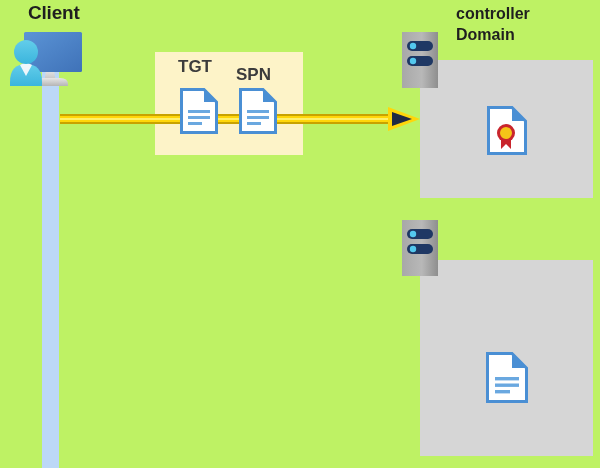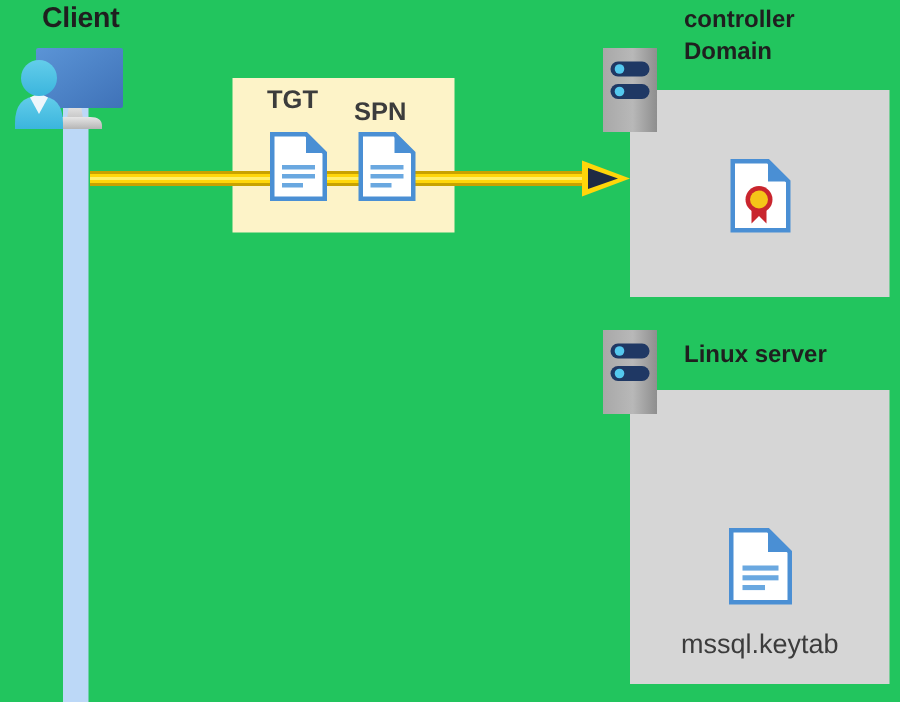--- a/index.html
+++ b/index.html
@@ -7,21 +7,21 @@
     padding: 0;
     background: #ffffff;
   }
   body {
     font-family: "Liberation Sans", sans-serif;
   }
   #canvas {
     position: relative;
     width: 600px;
     height: 468px;
-    background: #22c55e;
+    background: #bef264;
     overflow: hidden;
   }
 
   
   .abs { position: absolute; }
 
   
   #client-lifeline {
     left: 42px;
     top: 70px;
@@ -281,28 +281,26 @@
         </linearGradient>
       </defs>
       <rect x="0" y="0" width="36" height="56" fill="url(#srvGrad2)"></rect>
       <rect x="5" y="9" width="26" height="10" rx="5" fill="#1f3864"></rect>
       <circle cx="11" cy="14" r="3.2" fill="#54c8ee"></circle>
       <rect x="5" y="24" width="26" height="10" rx="5" fill="#1f3864"></rect>
       <circle cx="11" cy="29" r="3.2" fill="#54c8ee"></circle>
     </svg>
   </div>
 
-  <div class="abs" id="linux-title">Linux server</div>
 
 
   <div class="abs" id="keytab-doc-icon">
     <svg width="42" height="51" viewBox="0 0 42 51">
       <path d="M1.5 1.5 L26 1.5 L40.5 16 L40.5 49.5 L1.5 49.5 Z" fill="#ffffff" stroke="#4a8fd4" stroke-width="3"></path>
       <path d="M26 2 L40 16 L26 16 Z" fill="#4a8fd4"></path>
       <rect x="9" y="25" width="24" height="3.4" fill="#6aa8e0"></rect>
       <rect x="9" y="31.5" width="24" height="3.4" fill="#6aa8e0"></rect>
       <rect x="9" y="38" width="15" height="3.4" fill="#6aa8e0"></rect>
     </svg>
   </div>
 
-  <div class="abs" id="keytab-label">mssql.keytab</div>
 
 </div>
 
 </body></html>

